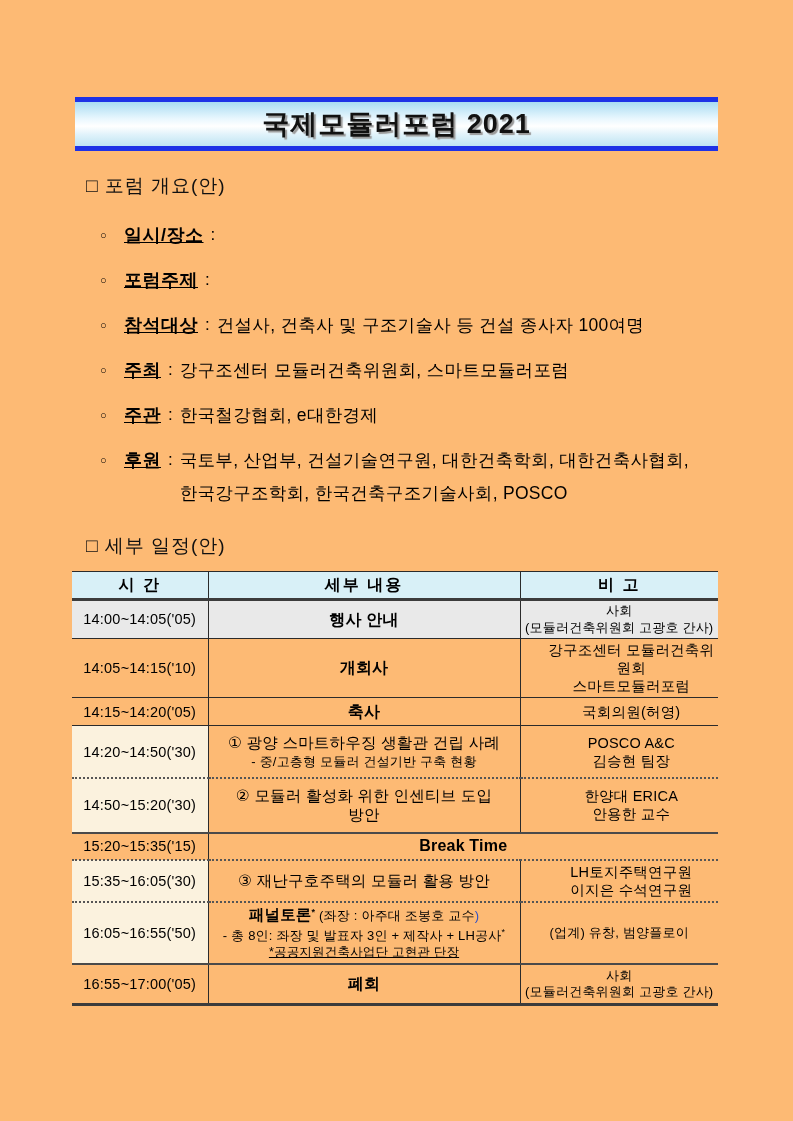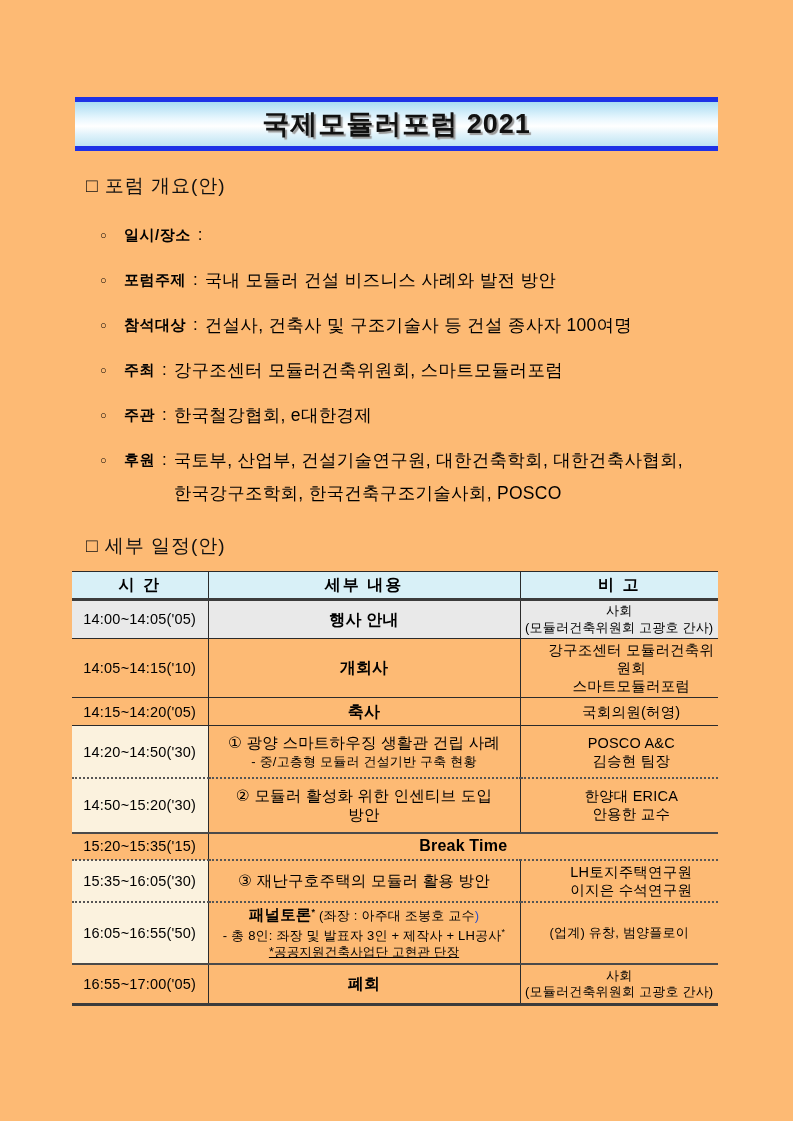--- a/index.html
+++ b/index.html
@@ -18,21 +18,21 @@
   .banner-title{
     font-size:27px;font-weight:bold;letter-spacing:1px;color:#111;
     text-shadow:2px 2px 1px #9a9a9a;
   }
   
   .sec-heading{font-size:19px;letter-spacing:1px;color:#111;margin:24px 0 0 14px;line-height:22px;}
   
   .bullets{margin-top:27px;}
   .bullet{display:flex;align-items:flex-start;margin-bottom:23px;line-height:22px;}
   .bullet .marker{width:24px;margin-left:28px;font-size:11px;line-height:22px;flex:0 0 auto;}
-  .bullet .label{font-weight:bold;font-size:15px;letter-spacing:0.5px;white-space:pre;}
+  .bullet .label{font-weight:bold;font-size:18px;letter-spacing:0.5px;white-space:pre;text-decoration:underline;}
   .bullet .sep{font-size:17px;margin:0 7px;}
   .bullet .value{font-size:17.5px;letter-spacing:0.3px;white-space:pre;}
   .bullet .text-wrap{display:block;}
   .value-line2{display:block;font-size:17.5px;letter-spacing:0.3px;margin:10px 0 0 61px;white-space:pre;}
   
   .sched-heading{margin-top:31px;}
   table.sched{border-collapse:collapse;table-layout:fixed;width:646px;margin-top:14px;}
   .sched colgroup col:nth-child(1){width:136px;}
   .sched colgroup col:nth-child(2){width:312px;}
   .sched colgroup col:nth-child(3){width:198px;}
@@ -85,21 +85,20 @@
     <div class="bullet">
       <span class="marker">○</span>
       <span class="label">일시/장소</span>
       <span class="sep">:</span>
     </div>
 
     <div class="bullet">
       <span class="marker">○</span>
       <span class="label">포럼주제</span>
       <span class="sep">:</span>
-      <span class="value">국내 모듈러 건설 비즈니스 사례와 발전 방안</span>
     </div>
 
     <div class="bullet">
       <span class="marker">○</span>
       <span class="label">참석대상</span>
       <span class="sep">:</span>
       <span class="value">건설사, 건축사 및 구조기술사 등 건설 종사자 100여명</span>
     </div>
 
     <div class="bullet">

